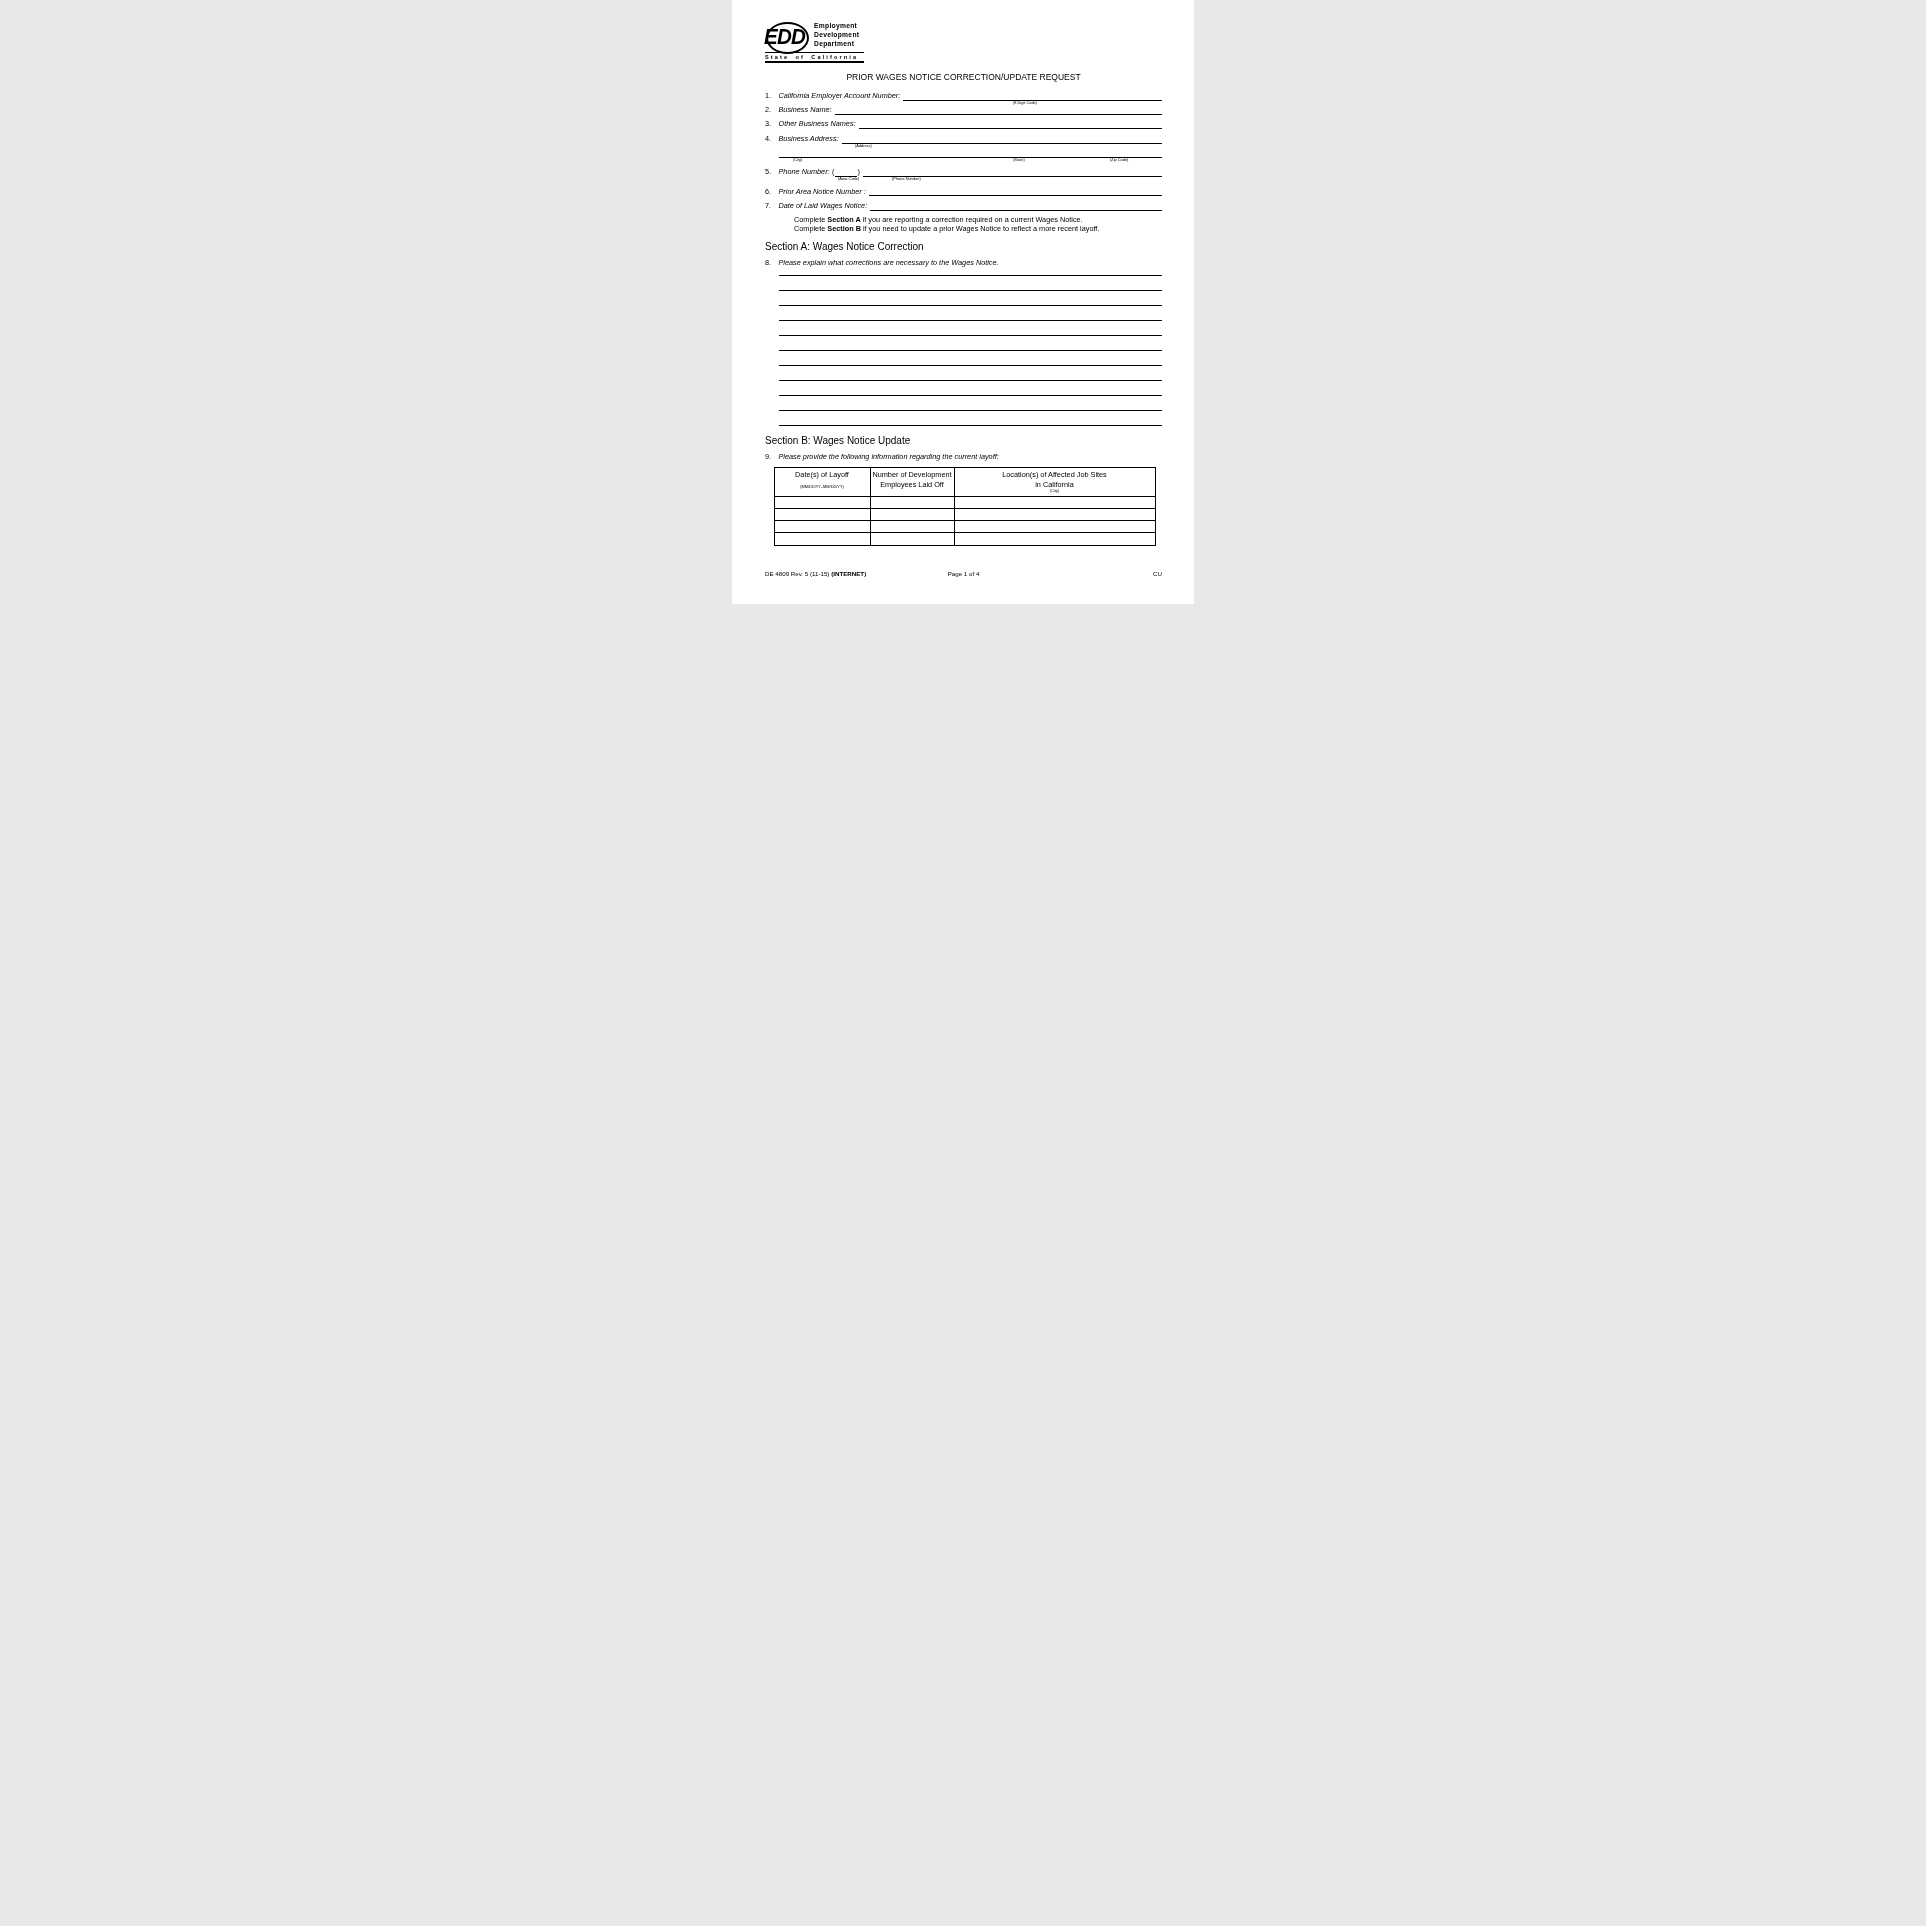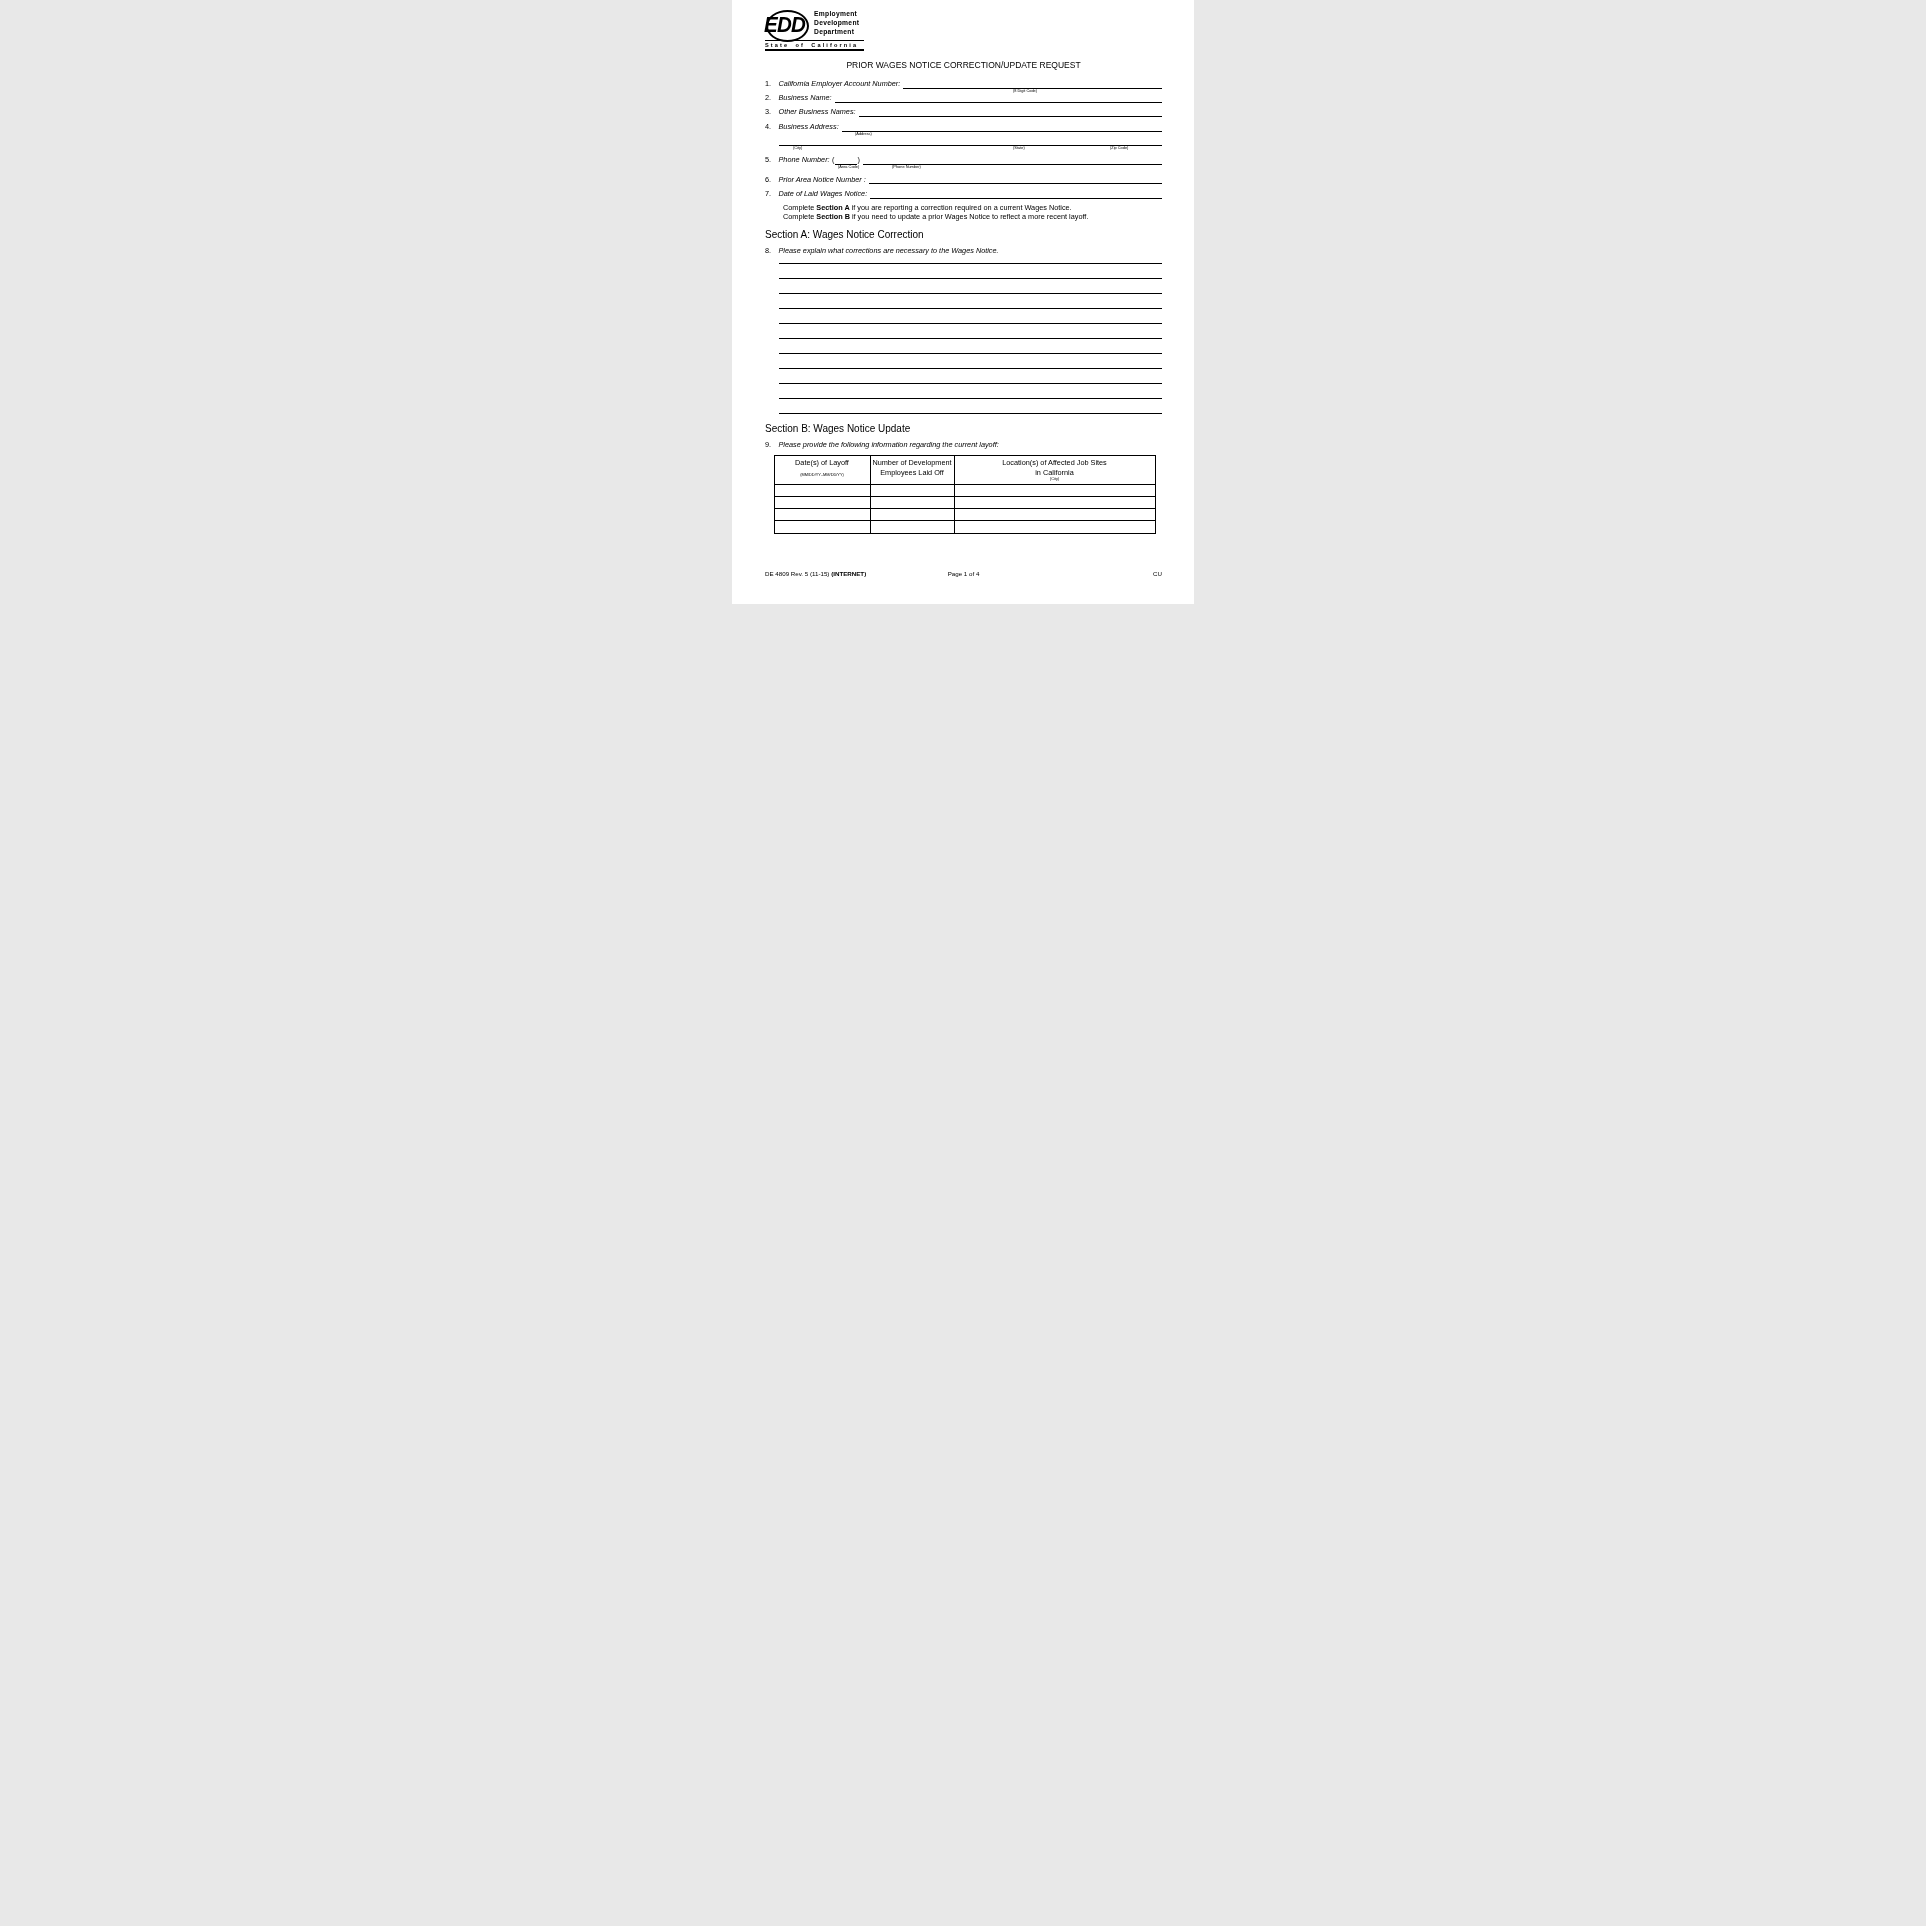--- a/index.html
+++ b/index.html
@@ -4,21 +4,21 @@
 <style>
   html,body { margin:0; padding:0; background:#e8e8e8; }
   .page {
     width:462px; height:604px; margin:0 auto; position:relative;
     background:#ffffff; color:#000;
     font-family:"Liberation Sans", sans-serif; overflow:hidden;
   }
   .content { padding:0 32px 0 33px; }
 
   
-  .logo { position:relative; width:99px; height:41px; margin-top:10px; }
+  .logo { position:relative; width:99px; height:41px; margin-top:22px; }
   .edd-ellipse { position:absolute; left:0.8px; top:0; width:39px; height:28px;
     border:2.7px solid #000; border-radius:50%; }
   .edd-word { position:absolute; left:-1.2px; top:2.3px; font-size:21.6px; font-weight:bold;
     font-style:italic; letter-spacing:-0.8px; transform:scaleX(0.95); transform-origin:left; }
   .dept { position:absolute; left:49px; top:0.4px; font-size:6.7px; font-weight:bold;
     line-height:8.7px; letter-spacing:0.3px; white-space:nowrap; }
   .logo-rule { position:absolute; left:0; top:30px; width:100%; height:1.3px; background:#000; }
   .state { position:absolute; left:0; top:32px; font-size:5.6px; font-weight:bold;
     letter-spacing:2.1px; word-spacing:2.7px; white-space:nowrap; }
   .logo-bar { position:absolute; left:0; top:39px; width:100%; height:1.9px; background:#000; }
@@ -40,21 +40,21 @@
 
   .mt-r1 { margin-top:9.6px; }
   .mt-r2 { margin-top:0px; }
   .mt-r3 { margin-top:5px; }
   .mt-r4 { margin-top:5.8px; }
   .mt-r5 { margin-top:4.6px; }
   .mt-r6 { margin-top:5.8px; }
   .mt-r7 { margin-top:5.8px; }
 
   
-  .para { margin-left:18px; margin-top:3.5px; font-size:7.3px; line-height:9.6px; }
+  .para { margin-left:29px; margin-top:3.5px; font-size:7.3px; line-height:9.6px; }
   .heading { font-size:10px; font-weight:normal; line-height:9.2px; }
   .sec-a { margin-top:7.7px; }
   .sec-b { margin-top:10px; }
   .qrow { margin-top:7.7px; }
 
   
   .lines .blank-line { margin-left:13.5px; border-bottom:0.8px solid #000; height:14px; }
   .lines .blank-line:first-child { height:7.7px; }
 
   

